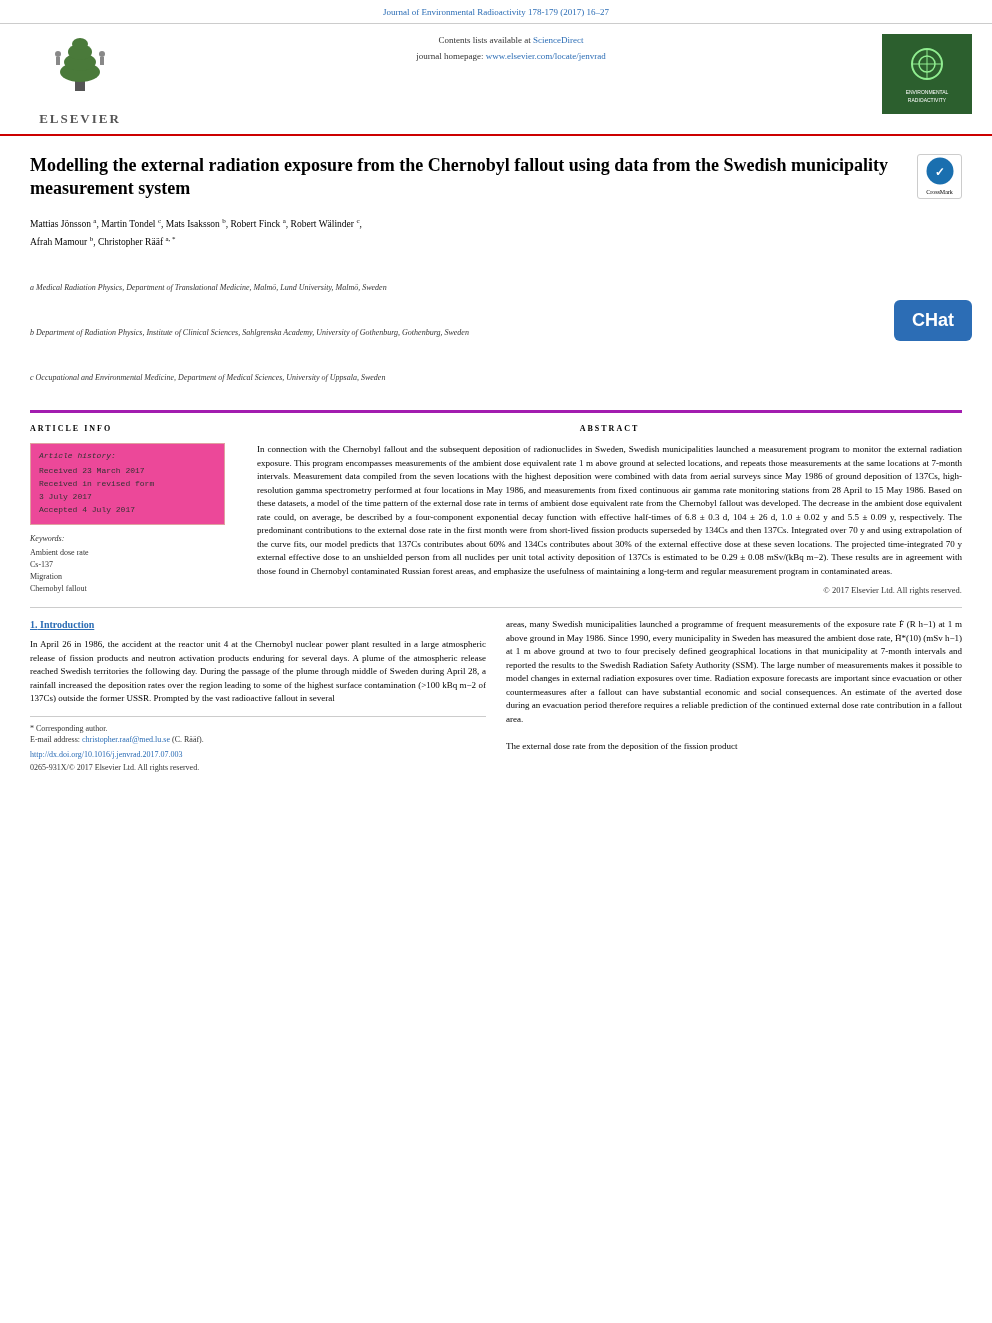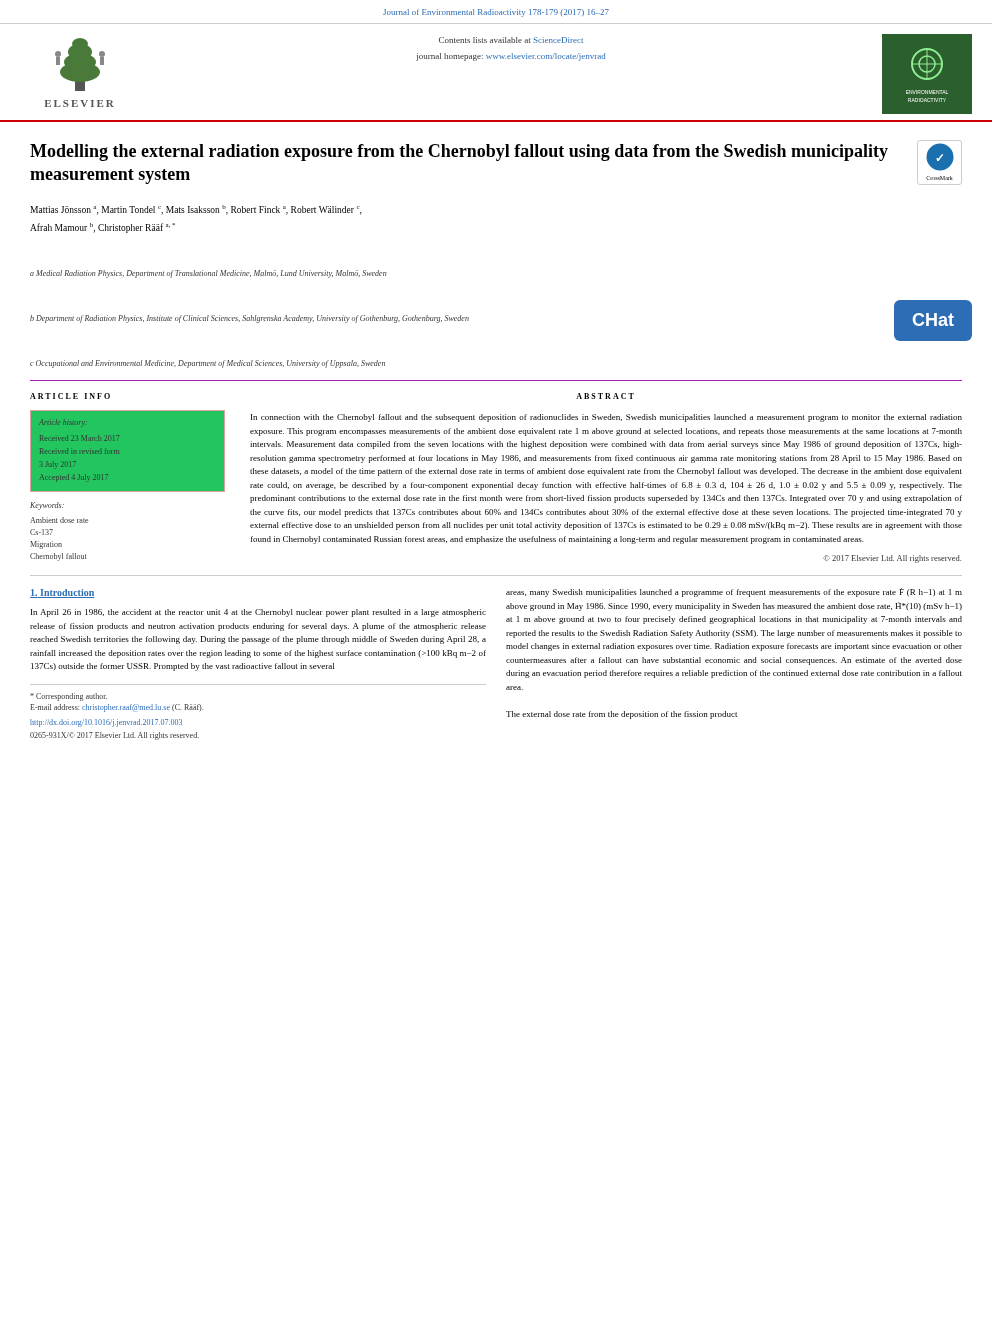--- a/index.html
+++ b/index.html
@@ -43,25 +43,25 @@
       align-items: center;
       width: 120px;
     }
 
     .elsevier-tree {
       width: 80px;
       height: 60px;
     }
 
     .elsevier-text {
-      font-size: 11px;
+      font-size: 13px;
       font-weight: bold;
       letter-spacing: 2px;
       color: #555;
-      margin-top: 2px;
+      margin-top: 16px;
       font-family: Liberation Serif, serif;
     }
 
     .header-center {
       flex: 1;
       text-align: center;
       padding: 0 20px;
     }
 
     .contents-line {
@@ -158,43 +158,44 @@
     }
 
     .affiliations p {
       margin-bottom: 2px;
       margin-top: 33px;
     }
 
     .two-column {
       display: grid;
       grid-template-columns: 195px 1fr;
-      gap: 25px;
-      margin-top: 10px;
-      border-top: 1px solid #a21caf;
+      gap: 32px;
+      margin-top: 26px;
+      border-top: 3px solid #a21caf;
       padding-top: 10px;
     }
 
     .article-info {
       font-size: 8.5px;
     }
 
     .info-header {
       font-size: 8px;
       font-weight: bold;
       letter-spacing: 2px;
       margin-bottom: 8px;
       color: #000;
     }
 
     .history-box {
-      background: #22c55e;
+      background: #ec4899;
       border: 1px solid #e0a0a0;
       padding: 6px 8px;
       margin-bottom: 8px;
+      font-family: Liberation Mono, monospace;
     }
 
     .history-label {
       font-size: 8px;
       font-style: italic;
       margin-bottom: 4px;
       color: #333;
     }
 
     .history-date {

